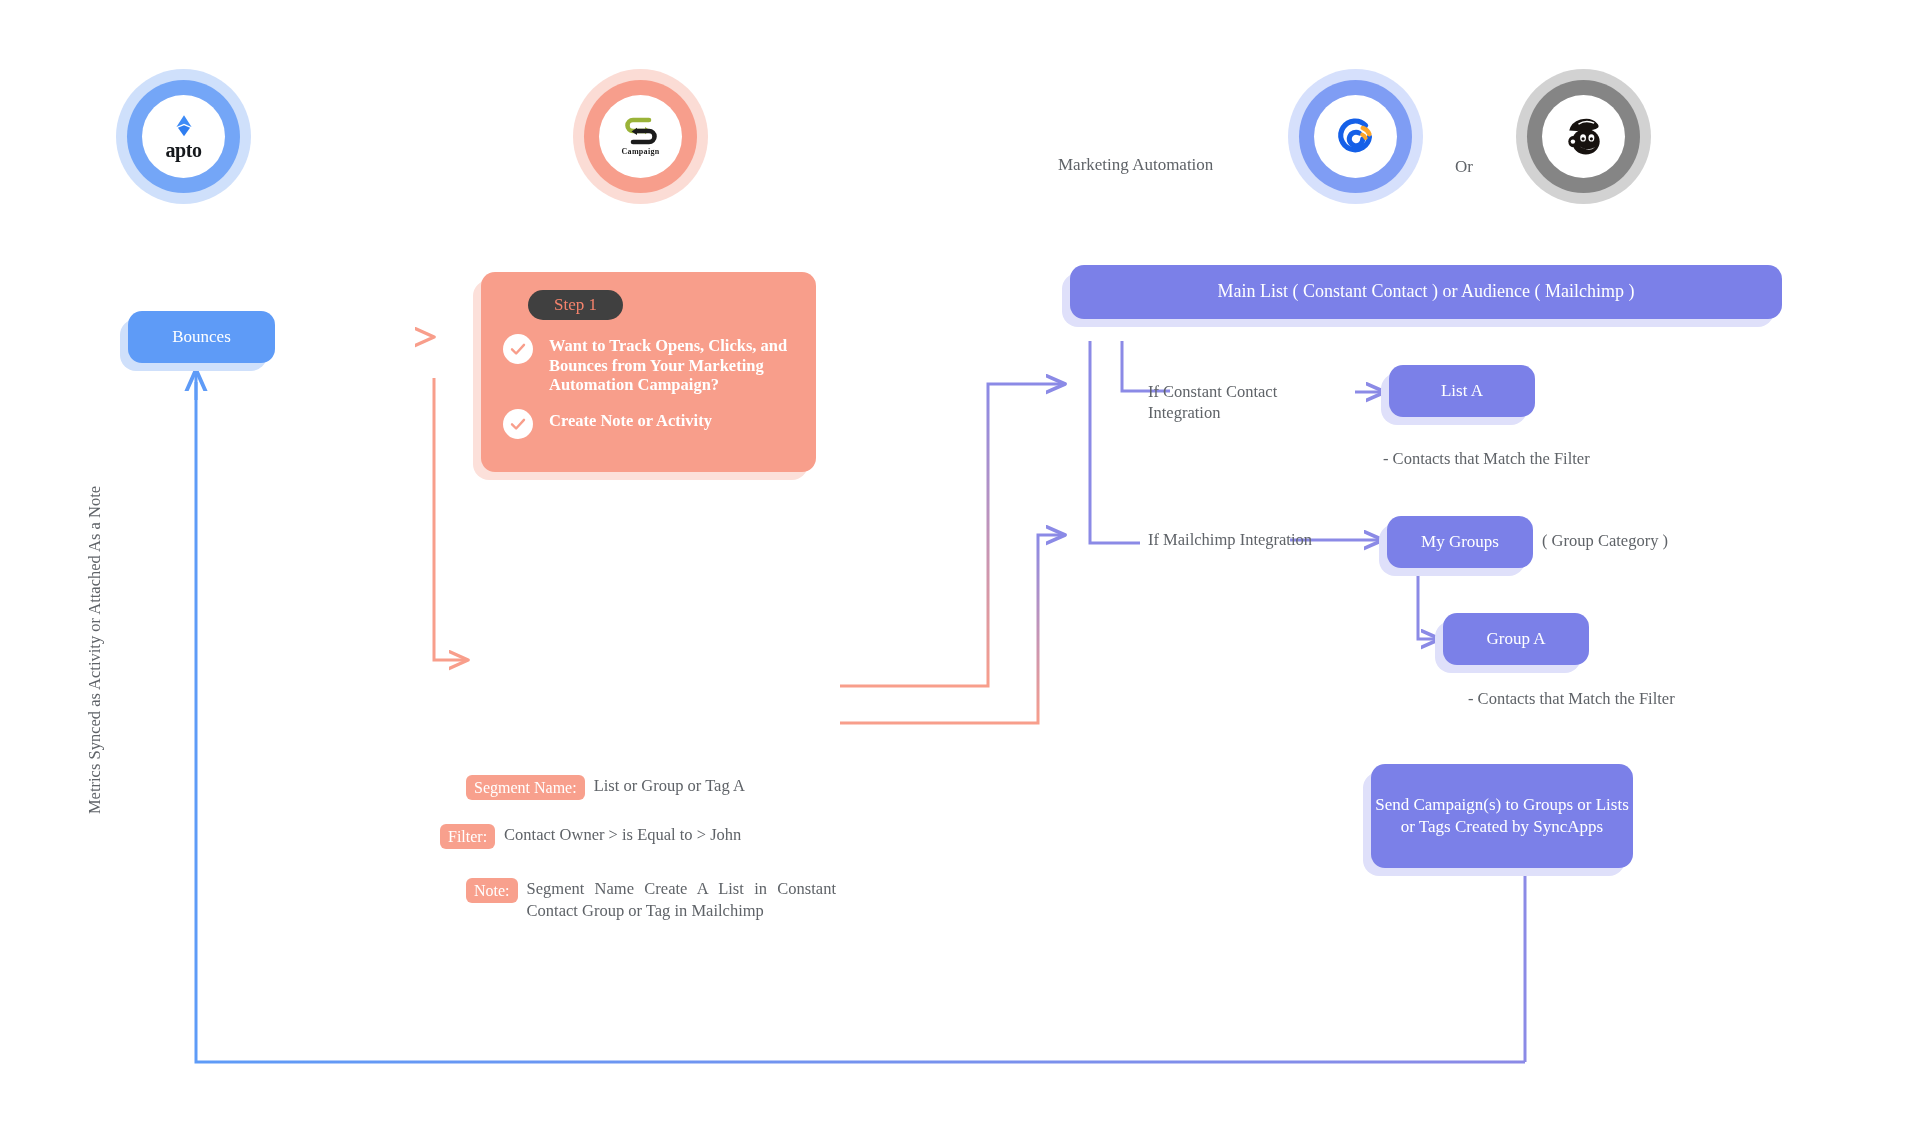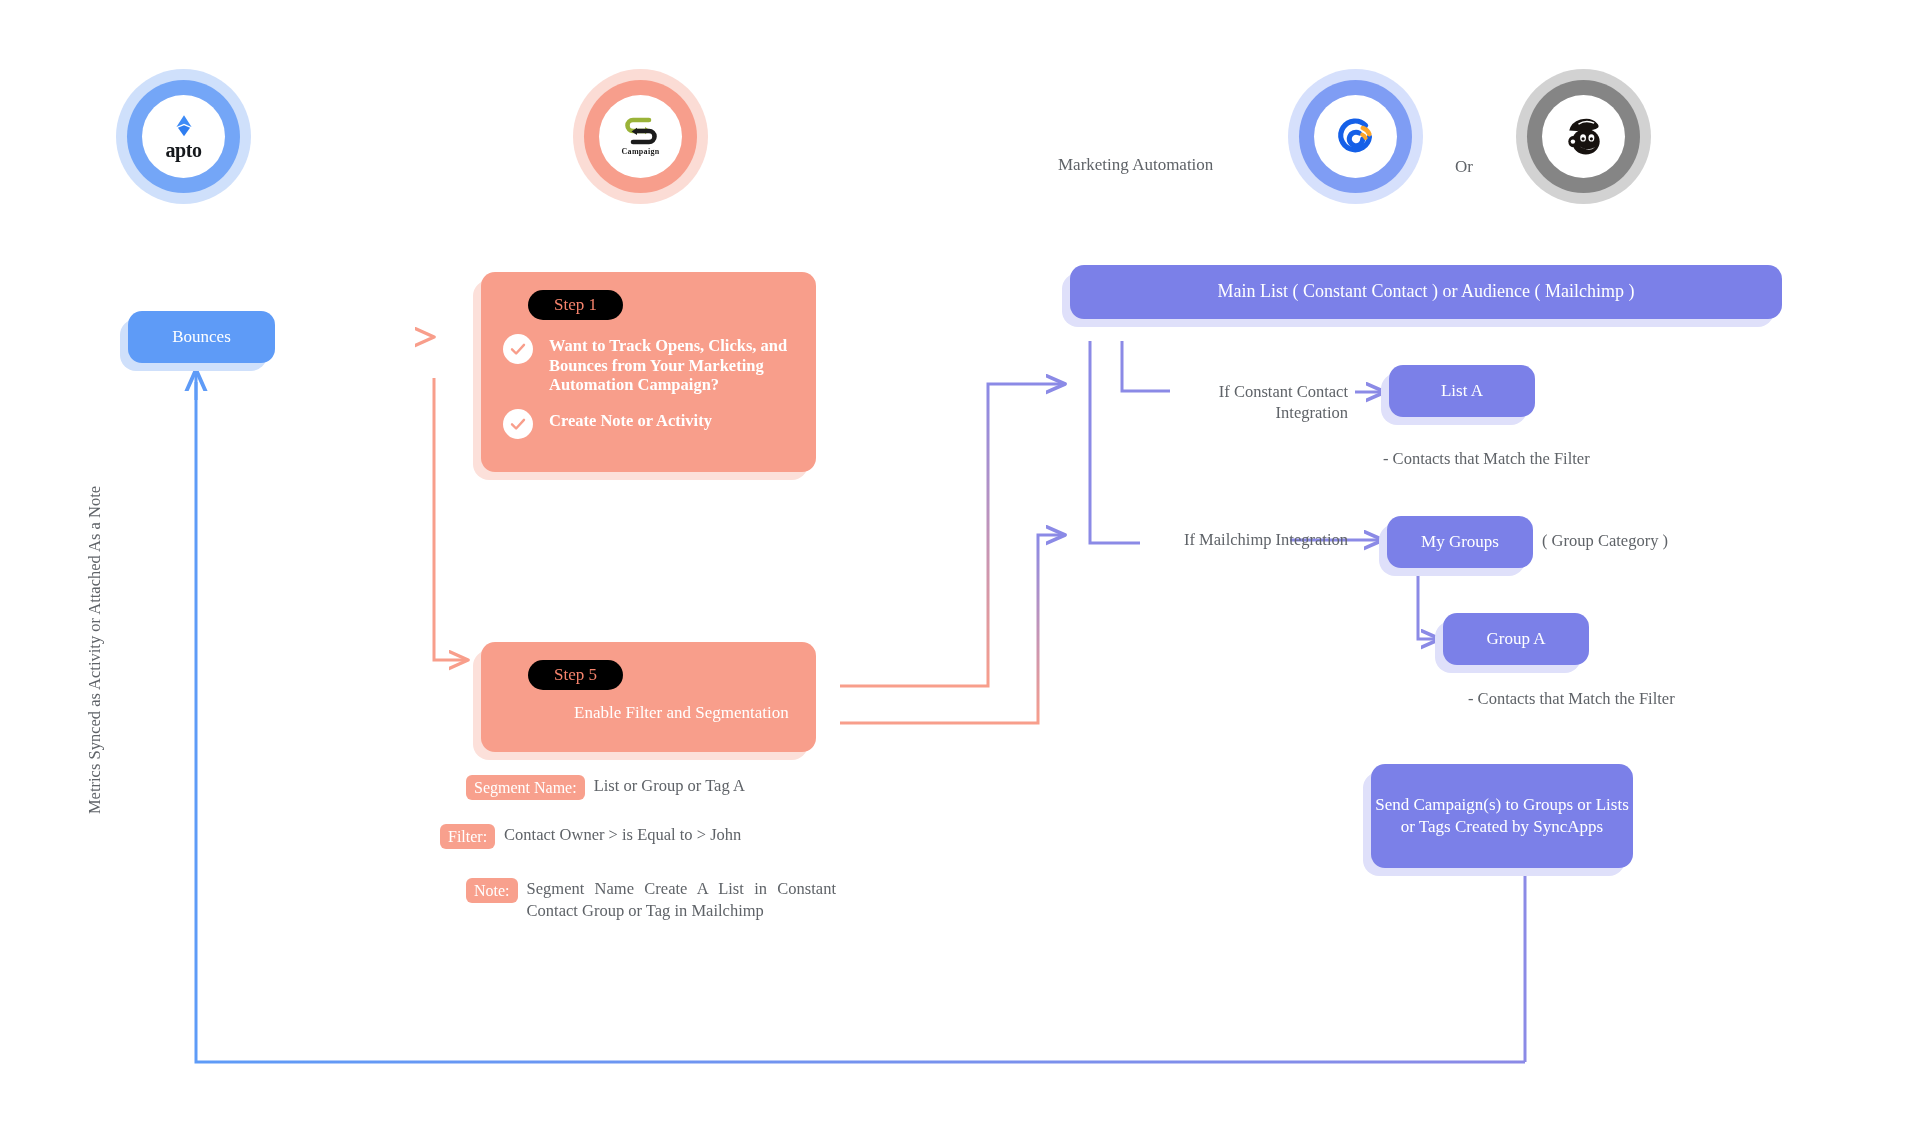--- a/index.html
+++ b/index.html
@@ -57,21 +57,21 @@
 
   
   #contacts-box { left:128px; top:311px; width:147px; height:52px; }
   #contacts-box .shade { background:#cfe0fb; }
   #contacts-box .face { background:#5e9bf7; align-items:center; justify-content:center; }
   #contacts-box .lbl { color:#fff; font-size:17px; }
 
   
   .step-card .shade { background:#fce0da; }
   .step-card .face { background:#f89e8b; flex-direction:column; padding:18px 20px 18px 22px; }
-  .step-pill { background:#000000; color:#f5836c; font-size:17px;
+  .step-pill { background:#404040; color:#f5836c; font-size:17px;
     border-radius:20px; padding:5px 26px; align-self:flex-start; margin-left:25px; }
 
   #step1-card { left:481px; top:272px; width:335px; height:200px; }
   #step5-card { left:481px; top:642px; width:335px; height:110px; }
 
   .chk-row { display:flex; align-items:flex-start; margin-top:14px; }
   .chk { flex:0 0 auto; width:30px; height:30px; border-radius:50%; background:#fff;
     display:flex; align-items:center; justify-content:center; margin-right:16px; }
   .chk svg { width:18px; height:18px; display:block; }
   .chk-text { color:#fff; font-size:16.5px; line-height:1.19; font-weight:bold; padding-top:2px; }
@@ -93,21 +93,21 @@
   .p-card .lbl { color:#fff; font-size:17px; line-height:1.3; }
 
   #mainlist-box { left:1070px; top:265px; width:712px; height:54px; }
   #mainlist-box .lbl { font-size:18px; }
   #lista-box  { left:1389px; top:365px; width:146px; height:52px; }
   #mygroups-box { left:1387px; top:516px; width:146px; height:52px; }
   #groupa-box { left:1443px; top:613px; width:146px; height:52px; }
   #sendcampaign-box { left:1371px; top:764px; width:262px; height:104px; }
 
   
-  .tlabel { position:absolute; color:#5f6368; font-size:16.5px; line-height:1.3; text-align:right; }
+  .tlabel { position:absolute; color:#5f6368; font-size:16.5px; line-height:1.3; text-align:left; }
   #lbl-ifcc { left:1148px; top:381px; width:200px; }
   #lbl-ifmc { left:1148px; top:529px; width:200px; }
   #lbl-match1 { left:1383px; top:448px; width:290px; text-align:left; }
   #lbl-match2 { left:1468px; top:688px; width:300px; text-align:left; }
   #lbl-groupcat { left:1542px; top:530px; width:180px; text-align:left; }
 
   
   #vtext { position:absolute; left:-125px; top:640px; width:440px;
     transform: rotate(-90deg); color:#5f6368; font-size:16.5px; text-align:center; }
 
@@ -256,29 +256,20 @@
         <span class="chk">
           <svg viewBox="0 0 24 24">
               <path d="M4 12.5 L9.5 18 L20 6.5" fill="none" stroke="#f89e8b" stroke-width="3.2" stroke-linecap="round" stroke-linejoin="round"></path>
             </svg>
         </span>
         <span class="chk-text">Create Note or Activity</span>
       </div>
     </div>
   </div>
 
-  <div class="shadow-card step-card" id="step5-card">
-    <div class="shade"></div>
-    <div class="face">
-      <div class="step-pill">Step 5</div>
-      <div class="chk-row" style="margin-top:10px;">
-        <span class="chk-text" style="margin-left:71px;">Enable Filter and Segmentation</span>
-      </div>
-    </div>
-  </div>
 
   <div class="meta-row" id="meta-segment">
     <span class="meta-tag">Segment Name:</span>
     <span class="meta-val">List or Group or Tag A</span>
   </div>
   <div class="meta-row" id="meta-filter">
     <span class="meta-tag">Filter:</span>
     <span class="meta-val">Contact Owner &gt; is Equal to &gt; John</span>
   </div>
   <div class="meta-row" id="meta-note">

